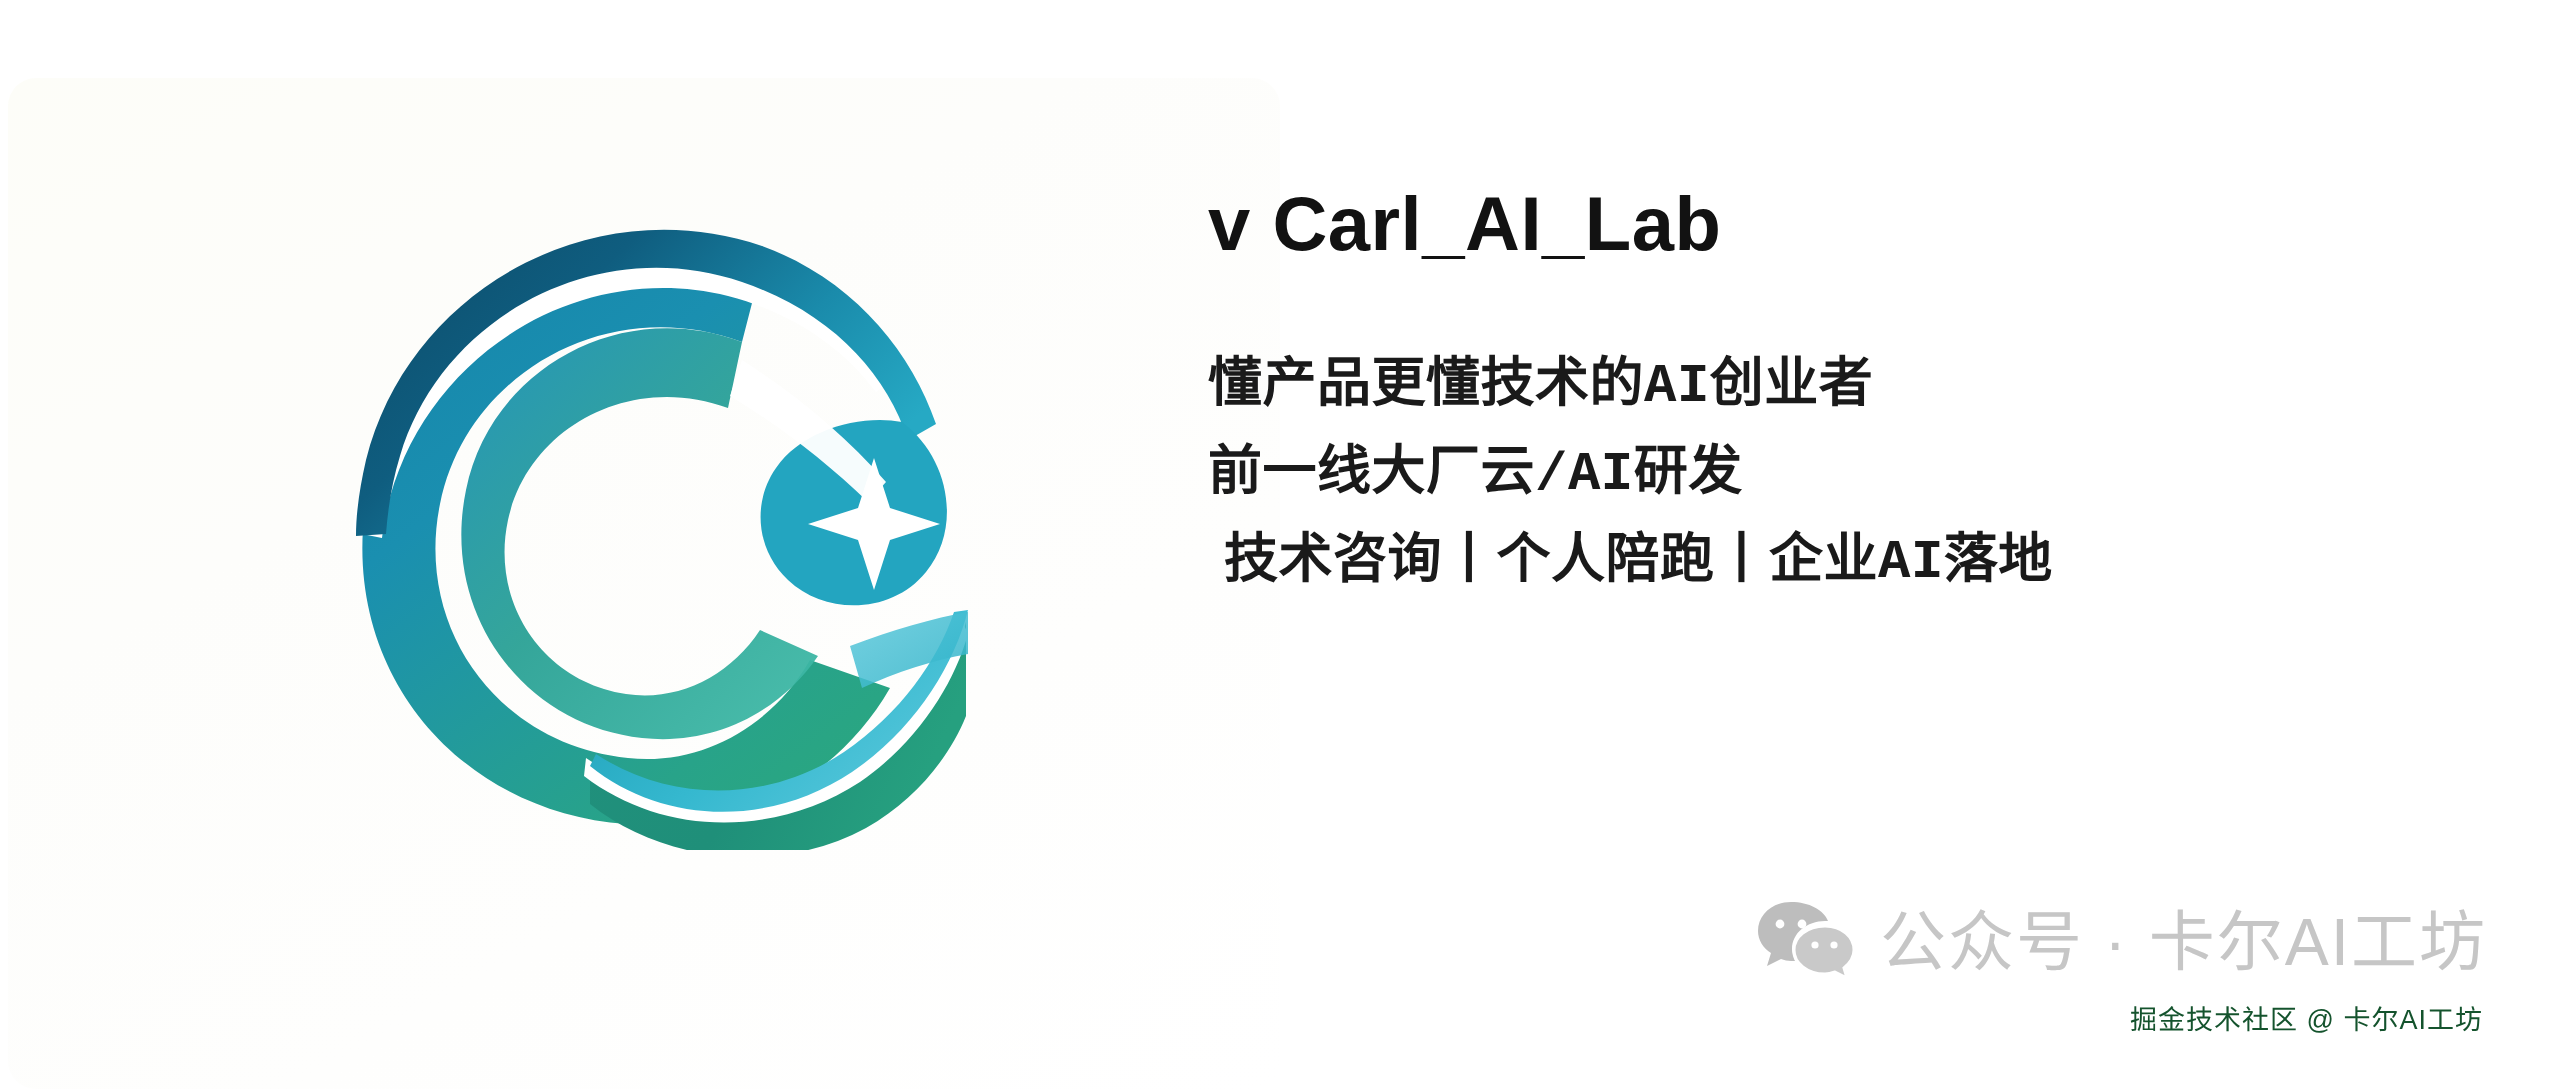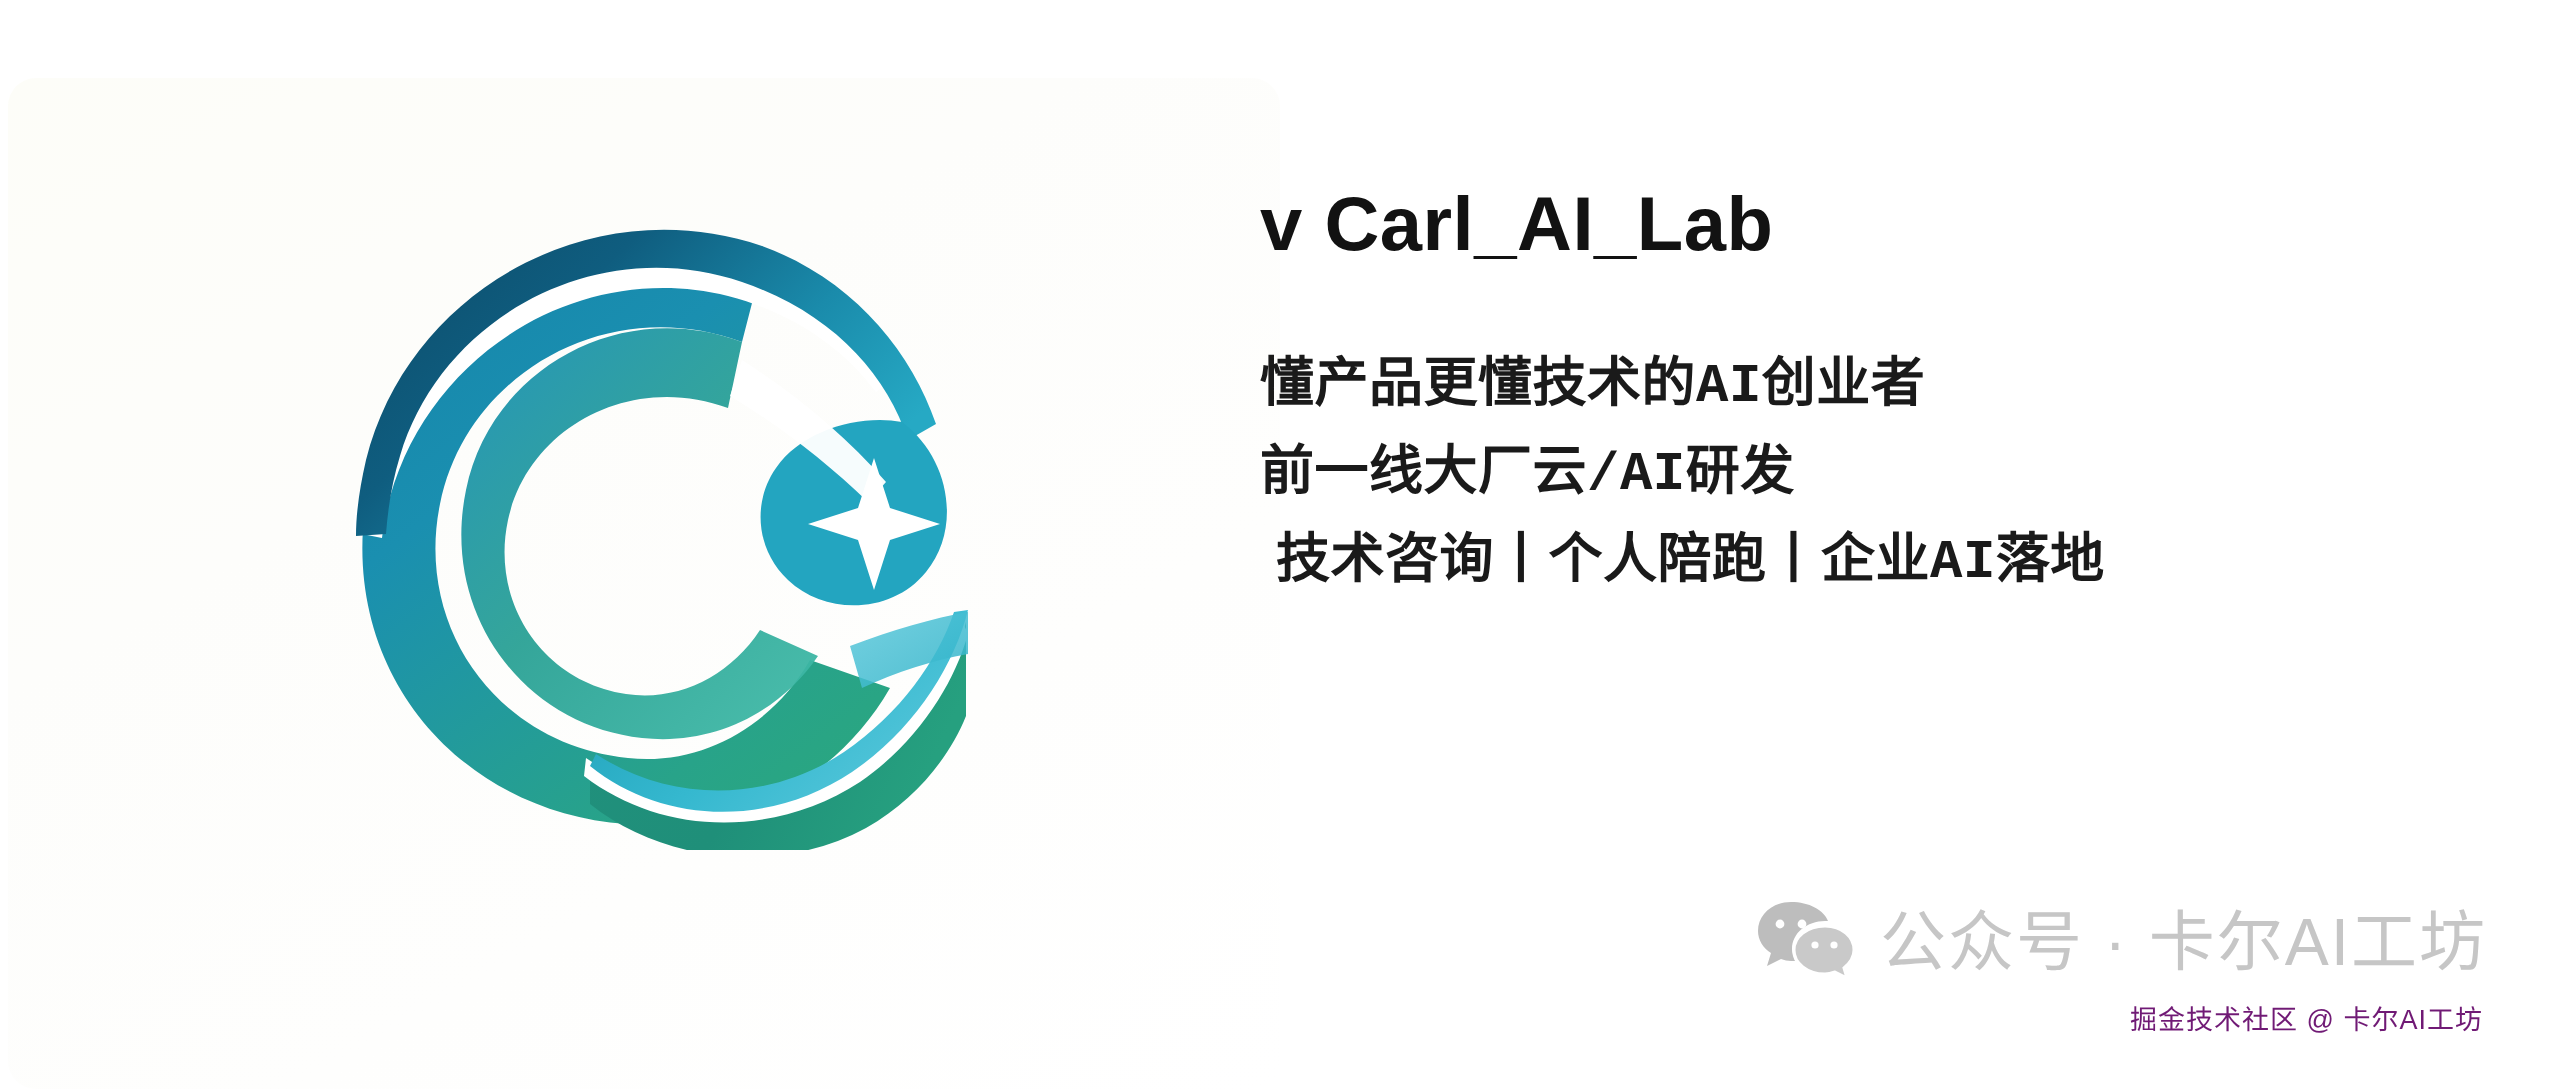--- a/index.html
+++ b/index.html
@@ -38,21 +38,21 @@
     left: 290px;
     top: 160px;
     width: 690px;
     height: 690px;
   }
   .logo-wrap svg { display: block; width: 100%; height: 100%; }
 
   
   .text-col {
     position: absolute;
-    left: 1260px;
+    left: 1208px;
     top: 186px;
     width: 1280px;
   }
 
   .brand-title {
     font-size: 76px;
     font-weight: 700;
     color: #121212;
     letter-spacing: 0.5px;
     line-height: 1.0;
@@ -103,21 +103,21 @@
     color: #c6c6c6;
     letter-spacing: 2px;
     line-height: 1;
     white-space: nowrap;
   }
   .wm-sub {
     margin-top: 14px;
     margin-right: 4px;
     font-size: 27px;
     font-weight: 400;
-    color: #701a75;
+    color: #14532d;
     letter-spacing: 1px;
     white-space: nowrap;
   }
 </style>
 </head>
 <body>
 
 <div class="screen">
 
   <div class="logo-card"></div>

